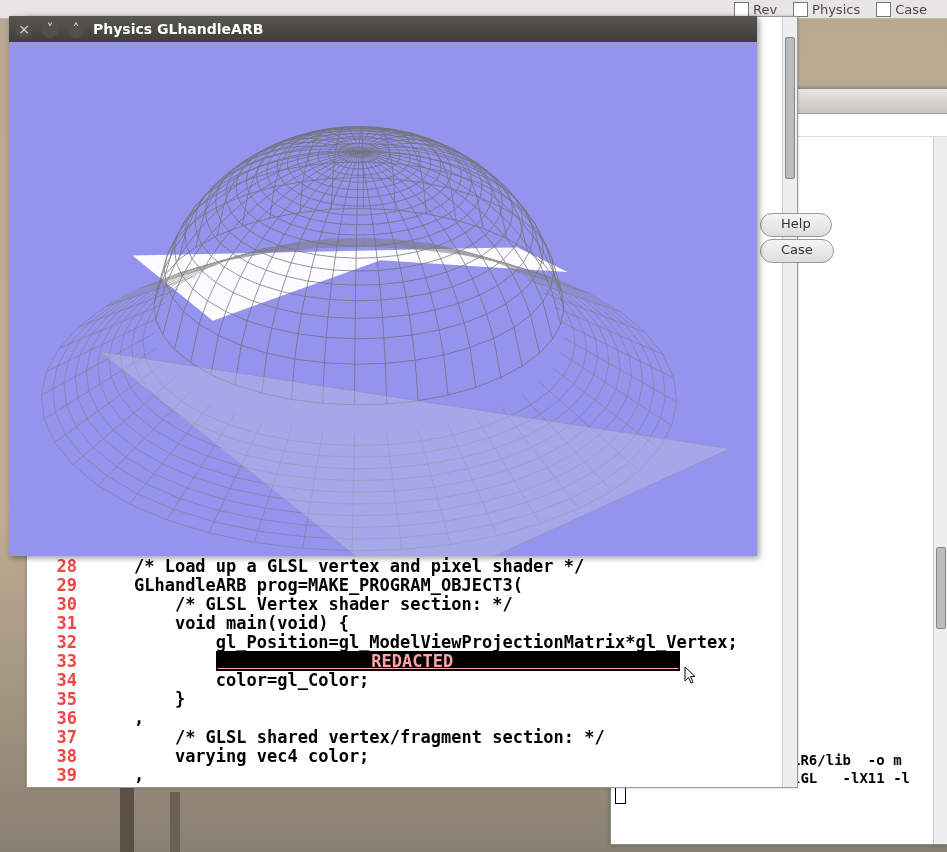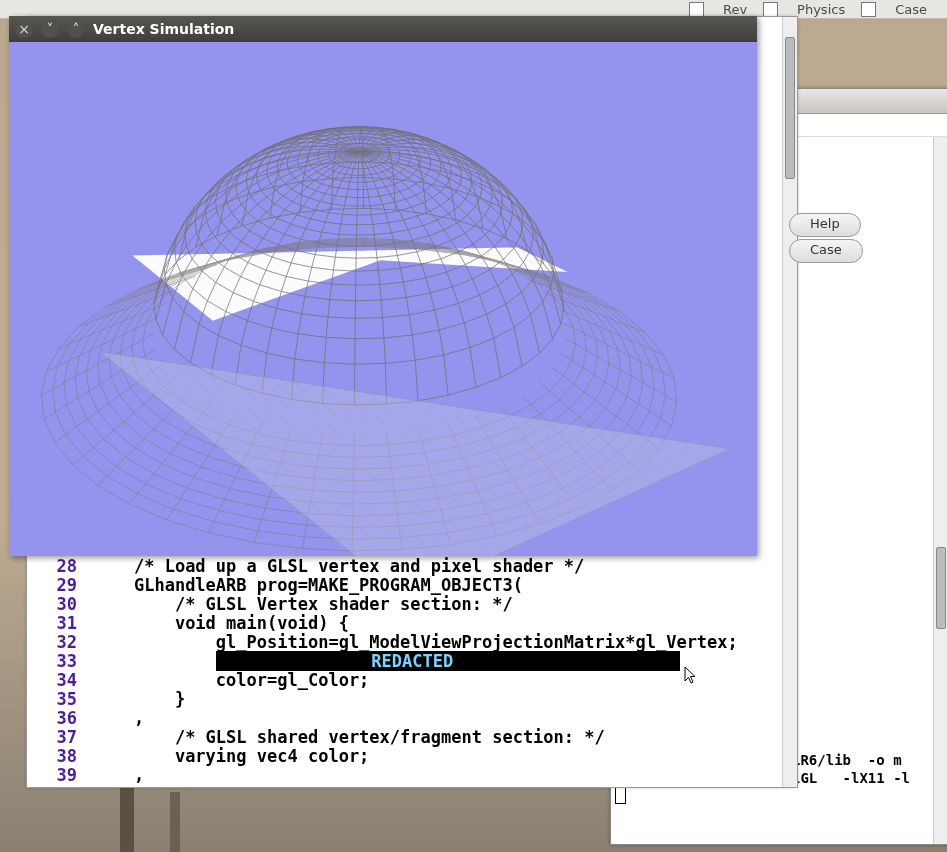--- a/index.html
+++ b/index.html
@@ -69,21 +69,21 @@
   
   .topstrip {
     position:absolute; top:0; left:0; right:0; height:18px;
     display:flex; justify-content:flex-end; gap:16px;
     padding-right:20px;
     align-items:center;
     font:13px "DejaVu Sans"; color:#4a4a4a;
     background:#e8e6e2;
     border-bottom:1px solid #bcb8b0;
   }
-  .cb { display:inline-flex; align-items:center; gap:19px;}
+  .cb { display:inline-flex; align-items:center; gap:4px;}
   .cb .box { width:13px; height:13px; border:1px solid #777; background:#fff;}
 
   
   .editor {
     position:absolute;
     top:16px; left:26px;
     width:770px; height:770px;
     background:#fff;
     border:1px solid #999;
     box-shadow: 0 0 3px rgba(0,0,0,.2);
@@ -98,38 +98,38 @@
   }
   .code {
     position:absolute; left:0; right:14px; top:0; bottom:0;
     font: bold 17px/19px "DejaVu Sans Mono","Courier New",monospace;
     white-space: pre;
     color:#000;
     padding-top: 540px;
     padding-left: 6px;
     overflow:hidden;
   }
-  .code .ln { display:inline-block; width:44px; text-align:right; color:#4c1d95; padding-right:16px;}
+  .code .ln { display:inline-block; width:44px; text-align:right; color:#ef4444; padding-right:16px;}
   .code .c  { }
   .code .sel{
-    background:#000; color:#7dd3fc; padding:0 2px;
+    background:#000; color:#fca5a5; padding:0 2px;text-decoration:underline;
   }
   .cursor-arrow {
     position:absolute;
     font-size:18px; color:#000;
     pointer-events:none;
   }
 
   
   .peekbtn {
     position:absolute;
     background:linear-gradient(180deg,#f5f5f5,#ddd);
     border:1px solid #999; border-radius:12px;
     font:13px/20px "DejaVu Sans"; color:#333;
-    padding:0 20px; height:22px;margin-left:29px;
+    padding:0 20px; height:22px;
   }
 
   
   .glwin {
     position:absolute;
     top:16px; left:9px;
     width:748px; height:540px;
     box-shadow: 2px 2px 6px rgba(0,0,0,.4);
   }
   .gltitle {
@@ -242,21 +242,21 @@
   <svg width="16" height="20" viewBox="0 0 16 20">
       <path d="M1 1 L1 15 L4.5 11.5 L7 17 L9 16 L6.5 10.5 L11 10.5 Z" fill="#fff" stroke="#000" stroke-width="1"></path>
     </svg>
 </div>
 
 <div class="glwin">
   <div class="gltitle">
     <span class="wbtn">×</span>
     <span class="wbtn">˅</span>
     <span class="wbtn">˄</span>
-    <span class="ttxt">Vertex Simulation</span>
+    <span class="ttxt">Physics GLhandleARB</span>
   </div>
   <div class="glview">
     <svg viewBox="0 0 748 514" id="glsvg">
         <path d="M123.48064809275436 213.61529648785339 L508.46784703534263 205.42647273828413 L558.5760015904507 230.03332399512175 L371.52368103966757 218.2243537990161 L203.746974124856 278.6684439883468 Z" fill="#ffffff" stroke="none" opacity="0.97"></path>
         <g stroke="#6f6f6f" stroke-width="0.8" fill="none" opacity="0.9">
           <path d="M358.15985893512783 113.29006903902106L359.0297856503439 112.64147610470908L359.6773690747081 111.935625072396L360.0866635551064 111.18989633708267L360.2475909030609 110.42265221516425L360.1561885531777 109.65278480325969L359.81470713465785 108.89925079209345L359.23155505333733 108.18060468985655L358.4210914488289 107.51454194863561L357.40327262485016 106.9174632436551L356.2031606587944 106.4040706342222L354.85030629020923 105.98700555023353L353.3780212835154 105.67653751821655L351.82255818181153 105.48031129150388L350.22221764894766 105.40315861103468L348.6164053800686 105.44697923185711L347.04466180261954 105.6106941448543L345.54568845979514 105.8902721455296L344.156395050103 106.2788290956401L342.9109905880903 106.76679743352764L341.84014106487217 107.34216175923927L340.9702143496561 107.99075469355125L340.3226309252919 108.69660572586434L339.9133364448936 109.44233446117767L339.7524090969391 110.20957858309609L339.8438114468223 110.97944599500065L340.18529286534215 111.73298000616688L340.76844494666267 112.45162610840379L341.5789085511711 113.11768884962473L342.59672737514984 113.71476755460523L343.7968393412056 114.22816016403814L345.14969370979077 114.6452252480268L346.6219787164846 114.95569328004376L348.17744181818847 115.15191950675646L349.77778235105234 115.22907218722565L351.3835946199314 115.18525156640322L352.95533819738046 115.02153665340603L354.45431154020486 114.74195865273074L355.843604949897 114.35340170262023L357.0890094119097 113.8654333647327L358.15985893512783 113.29006903902106"></path>
           <path d="M366.31971787025566 116.92727457262163L368.0595713006878 115.63008870399761L369.3547381494162 114.21838663937146L370.1733271102128 112.72692916874479L370.49518180612176 111.192440924908L370.3123771063553 109.65270610109883L369.62941426931576 108.14563807876638L368.4631101066746 106.70834587429252L366.84218289765784 105.3762203918507L364.8065452497003 104.18206298188966L362.40632131758883 103.15527776302386L359.7006125804184 102.32114759504651L356.7560425670308 101.7002115310126L353.6451163636231 101.30775907758724L350.4444352978953 101.15345371664881L347.2328107601372 101.24109495829373L344.0893236052391 101.56852478428806L341.0913769195903 102.1276807856386L338.31279010020603 102.90479468585968L335.8219811761806 103.8807313616347L333.68028212974434 105.03146001305797L331.9404286993122 106.32864588168198L330.6452618505838 107.74034794630813L329.8266728897872 109.2318054169348L329.50481819387824 110.7662936607716L329.6876228936447 112.30602848458076L330.37058573068424 113.81309650691321L331.53688989332534 115.25038871138707L333.15781710234216 116.5825141938289L335.1934547502997 117.77667160378994L337.59367868241117 118.80345682265573L340.29938741958154 119.63758699063308L343.2439574329692 120.258523054667L346.3548836363769 120.65097550809236L349.5555647021047 120.80528086903078L352.7671892398628 120.71763962738586L355.9106763947609 120.39020980139153L358.9086230804097 119.83105380004099L361.68720989979397 119.05393989981991L364.1780188238194 118.07800322404489L366.31971787025566 116.92727457262163"></path>
           <path d="M374.4795768053835 121.01214266096142L377.08935695103173 119.0663638580254L379.03210722412433 116.94881076108618L380.2599906653192 114.71162455514616L380.74277270918265 112.40989218939097L380.468565659533 110.10028995367725L379.4441214039736 107.83968792017859L377.69466516001194 105.6837496134678L375.26327434648675 103.68556138980506L372.2098178745505 101.89432527486349L368.6094819763832 100.35414744656475L364.55091887062764 99.10295219459877L360.13406385054617 98.1715480985479L355.46767454543465 97.58286941840987L350.666652946843 97.35141137700222L345.84921614020584 97.48287323946957L341.13398540785863 97.97401797846109L336.6370653793854 98.8127519804869L332.46918515030904 99.97842283081854L328.7329717642709 101.44232784448107L325.5204231946165 103.16842082161597L322.91064304896827 105.11419962455196L320.96789277587567 107.2317527214912L319.7400093346808 109.4689389274312L319.25722729081735 111.77067129318641L319.531434340467 114.08027352890014L320.5558785960264 116.3408755623988L322.30533483998806 118.49681386910959L324.73672565351325 120.49500209277232L327.7901821254495 122.2862382077139L331.3905180236168 123.82641603601263L335.44908112937236 125.07761128797861L339.8659361494538 126.00901538402948L344.53232545456535 126.59769406416751L349.33334705315696 126.82915210557516L354.15078385979416 126.69769024310781L358.86601459214137 126.20654550411629L363.3629346206146 125.36781150209049L367.53081484969096 124.20214065175884L371.2670282357291 122.73823563809631L374.47957680538343 121.01214266096142"></path>
           <path d="M382.6394357405113 125.55313358491998L386.11914260137564 122.95876184767198L388.70947629883244 120.13535771841967L390.34665422042565 117.1524427771663L390.9903636122435 114.08346628949272L390.6247542127106 111.00399664187441L389.25882853863146 107.98986059720951L386.92622021334927 105.11527618826179L383.68436579531567 102.45102522337814L379.61309049940064 100.06271040345604L374.8126426351776 98.00913996572442L369.4012251608369 96.3408796297698L363.5120851340616 95.09900750170195L357.2902327272462 94.31410259485122L350.8888705957907 94.00549187297435L344.46562152027445 94.18077435626415L338.1786472104782 94.8356340082529L332.1827538391805 95.95394601095396L326.62558020041206 97.50817381139612L321.6439623523612 99.46004716294615L317.3605642594887 101.76150446579268L313.88085739862436 104.35587620304068L311.29052370116756 107.17928033229299L309.65334577957435 110.16219527354633L309.0096363877565 113.23117176121994L309.3752457872894 116.31064140883825L310.74117146136854 119.32477745350315L313.07377978665073 122.19936186245087L316.31563420468433 124.86361282733452L320.38690950059936 127.25192764725662L325.1873573648224 129.30549808498824L330.5987748391631 130.97375842094286L336.4879148659384 132.2156305490107L342.7097672727538 133.00053545586144L349.1111294042093 133.3091461777383L355.53437847972555 133.1338636944485L361.8213527895218 132.47900404245976L367.8172461608195 131.3606920397587L373.37441979958794 129.80646423931654L378.3560376476388 127.8545908877665L382.6394357405113 125.55313358491998"></path>
           <path d="M390.7992946756391 130.56254866404717L395.14892825171955 127.3195839924872L398.38684537354055 123.7903288309218L400.43331777553203 120.06168515435513L401.2379545153044 116.2254645447631L400.7809427658883 112.3761274852402L399.0735356732893 108.60845742940916L396.1577752666866 105.01522691822447L392.1054572441446 101.68491321211991L387.0163631242508 98.69951968721728L381.015803293972 96.13255664005277L374.2515314510461 94.04723122010944L366.890106417577 92.49489106002466L359.1127909090577 91.51375992646126L351.11108824473837 91.12799652411516L343.08202690034307 91.34709962822743L335.2233090130977 92.16567419321333L327.72844229897566 93.56356419658968L320.7819752505151 95.50634894714238L314.5549529404515 97.94619063657993L309.2007053243609 100.82301226513809L304.85107174828045 104.06597693669809L301.6131546264594 107.5952320982635L299.56668222446797 111.32387577483013L298.7620454846956 115.16009638442216L299.2190572341117 119.00943344394506L300.9264643267107 122.77710349977613L303.8422247333134 126.37033401096082L307.8945427558554 129.70064771706538L312.9836368757492 132.68604124196798L318.98419670602794 135.2530042891325L325.7484685489539 137.3383297090758L333.109893582423 138.89066986916063L340.8872090909423 139.871801002724L348.88891175526163 140.2575644050701L356.91797309965693 140.03846130095783L364.7766909869023 139.21988673597195L372.27155770102434 137.8219967325956L379.2180247494849 135.87921198204288L385.4450470595485 133.43937029260533L390.7992946756391 130.5625486640472"></path>

